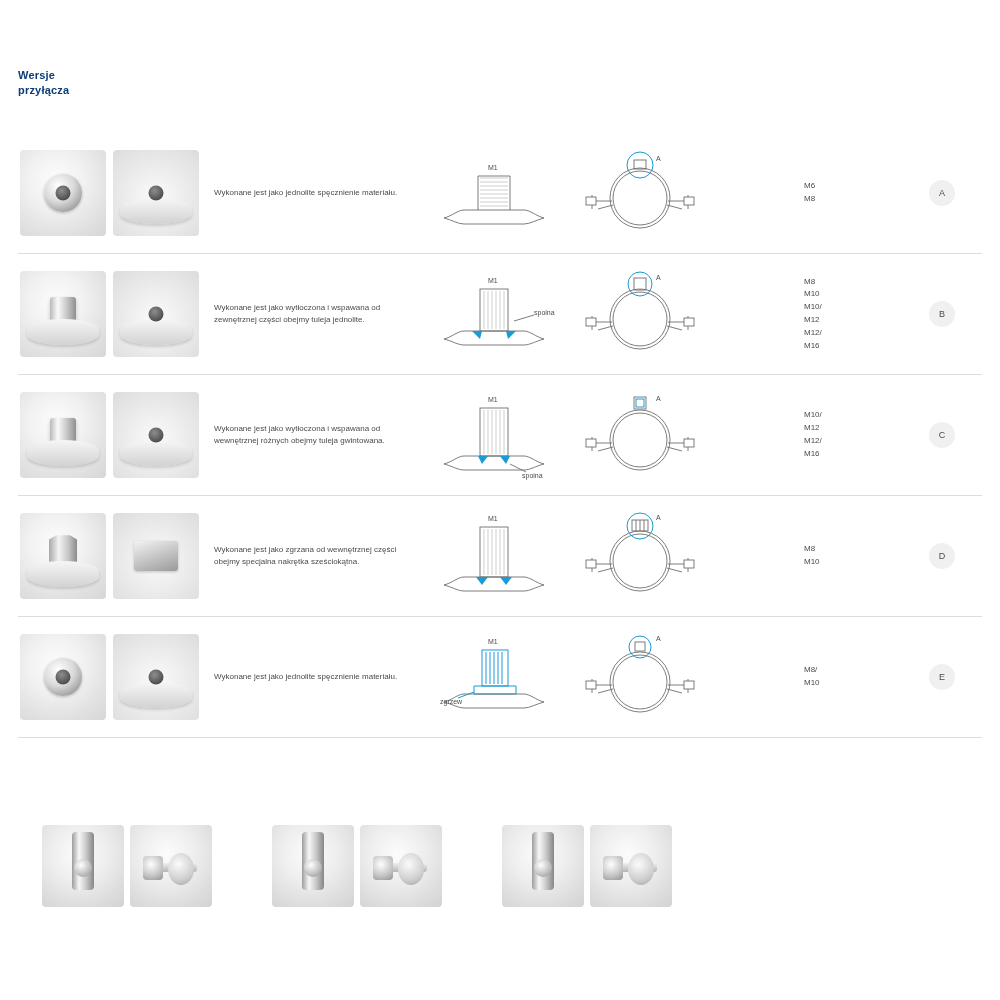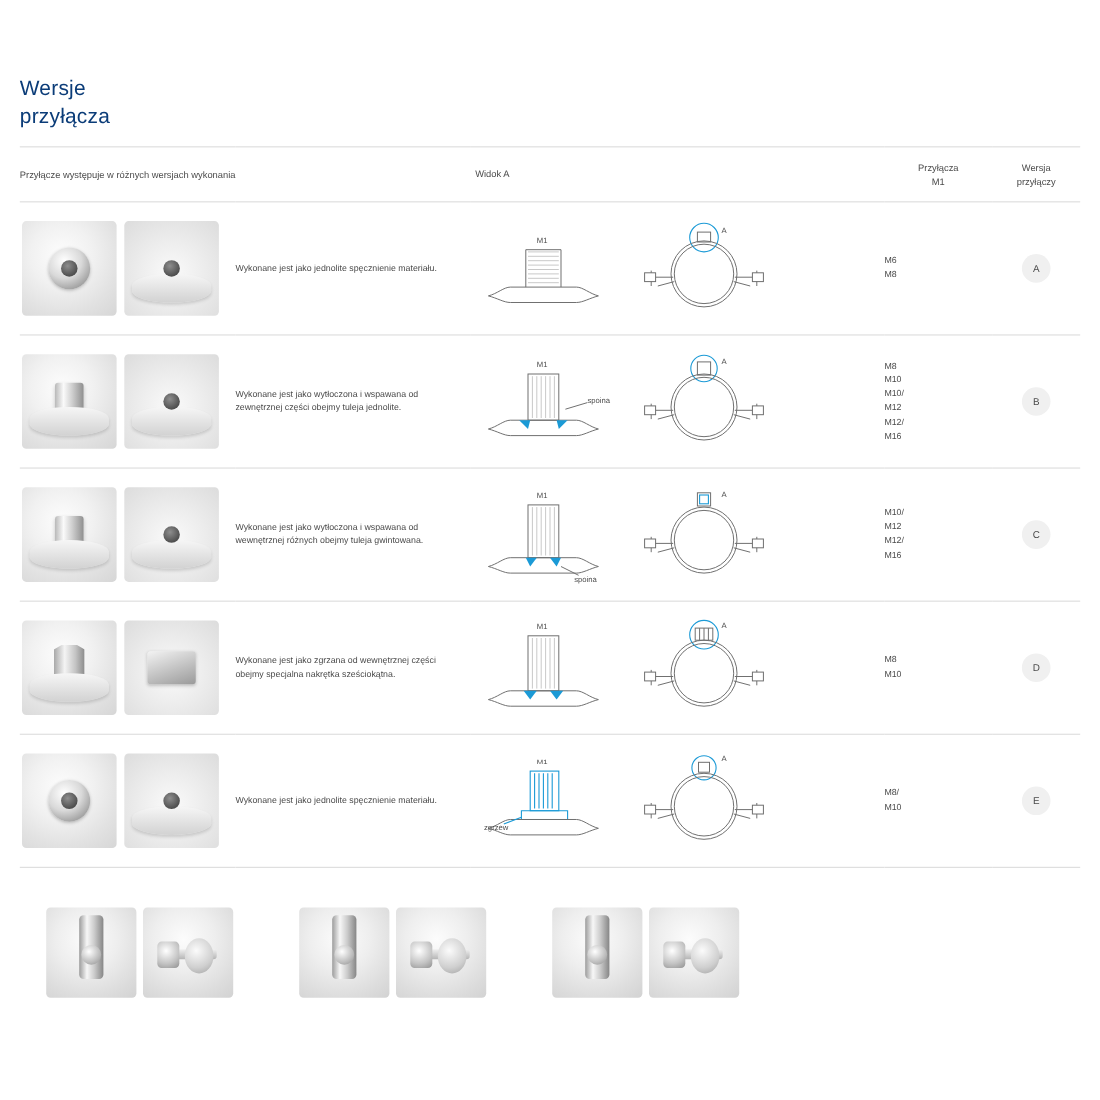--- a/index.html
+++ b/index.html
@@ -8,21 +8,21 @@
     background:#ffffff;
     font-family:"Liberation Sans", sans-serif;
     color:#333;
     -webkit-font-smoothing:antialiased;
   }
   .page{position:relative;width:1000px;height:1000px;box-sizing:border-box;padding:0 18px;}
 
   
   .title{
     position:absolute;left:18px;top:68px;
-    font-size:19px;font-weight:normal;color:#0b3c78;line-height:1.35;
+    font-size:11px;font-weight:bold;color:#0b3c78;line-height:1.35;
     letter-spacing:.2px;
   }
 
   
   .tbl{position:absolute;left:18px;top:133px;width:964px;border-collapse:collapse;}
   .tbl th, .tbl td{vertical-align:middle;padding:0;}
   .hdr-row{height:50px;}
   .hdr-row td{
     border-top:1px solid #dcdcdc;border-bottom:1px solid #dcdcdc;
     font-size:8.5px;color:#4b4b4b;font-weight:normal;
@@ -146,32 +146,20 @@
 
   <table class="tbl">
     <colgroup>
       <col class="c-img">
         <col class="c-desc">
         <col class="c-view">
         <col class="c-m1">
         <col class="c-ver">
     </colgroup>
     <tbody>
-      <tr class="hdr-row">
-        <td class="hdr-desc" colspan="2">Przyłącze występuje w różnych wersjach wykonania</td>
-        <td class="hdr-center" style="text-align:left;padding-left:4px;">Widok A</td>
-        <td class="hdr-center">
-          <div>Przyłącza</div>
-          <div>M1</div>
-        </td>
-        <td class="hdr-center">
-          <div>Wersja</div>
-          <div>przyłączy</div>
-        </td>
-      </tr>
 
       <tr class="row">
         <td>
           <div class="photos">
             <div class="ph">
                 <div class="nut"></div>
                 <div class="hole"></div>
               </div>
             <div class="ph flat">
                 <div class="plate"></div>

